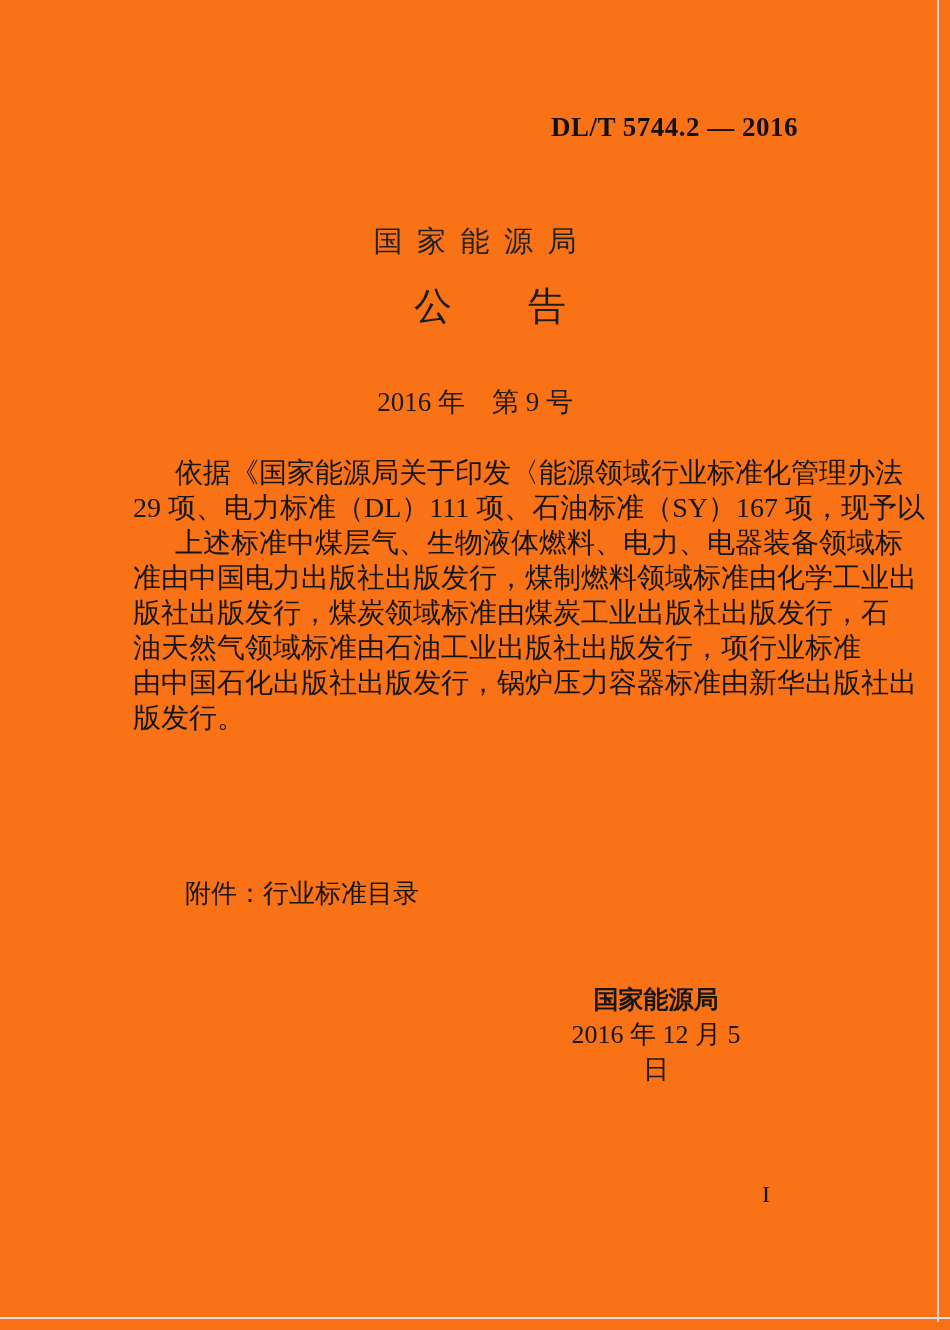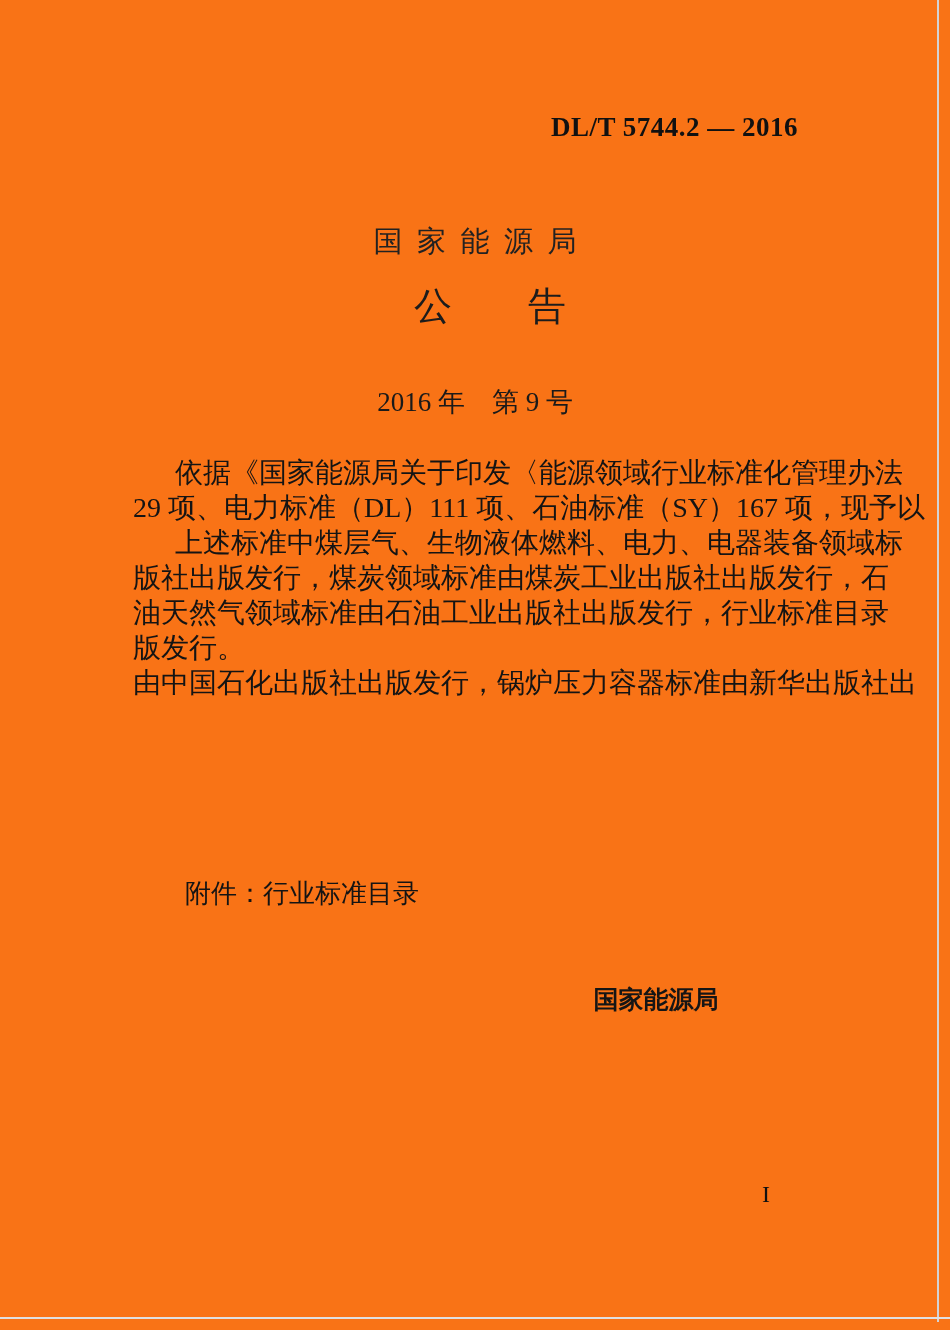--- a/index.html
+++ b/index.html
@@ -138,30 +138,32 @@
 
   <div class="issue-line">2016 年　第 9 号</div>
 
   <div class="body-text">
     <div>
         <div class="line first">依据《国家能源局关于印发〈能源领域行业标准化管理办法</div>
         <div class="line">29 项、电力标准（DL）111 项、石油标准（SY）167 项，现予以</div>
       </div>
     <div>
         <div class="line first">上述标准中煤层气、生物液体燃料、电力、电器装备领域标</div>
+        <div class="line">准由中国电力出版社出版发行，煤制燃料领域标准由化学工业出</div>
         <div class="line">版社出版发行，煤炭领域标准由煤炭工业出版社出版发行，石</div>
-        <div class="line">油天然气领域标准由石油工业出版社出版发行，行业标准目录</div>
+        <div class="line">油天然气领域标准由石油工业出版社出版发行，项行业标准</div>
+        <div class="line">由中国石化出版社出版发行，锅炉压力容器标准由新华出版社出</div>
         <div class="line last">版发行。</div>
-        <div class="line">由中国石化出版社出版发行，锅炉压力容器标准由新华出版社出</div>
       </div>
   </div>
 
   <div class="attachment-line">附件：行业标准目录</div>
 
   <div class="signature">国家能源局</div>
 
+  <div class="sign-date">2016 年 12 月 5 日</div>
 
   <div class="page-number">I</div>
 
   <div class="edge-right"></div>
   <div class="edge-bottom"></div>
 
 </div>
 
 </body></html>

